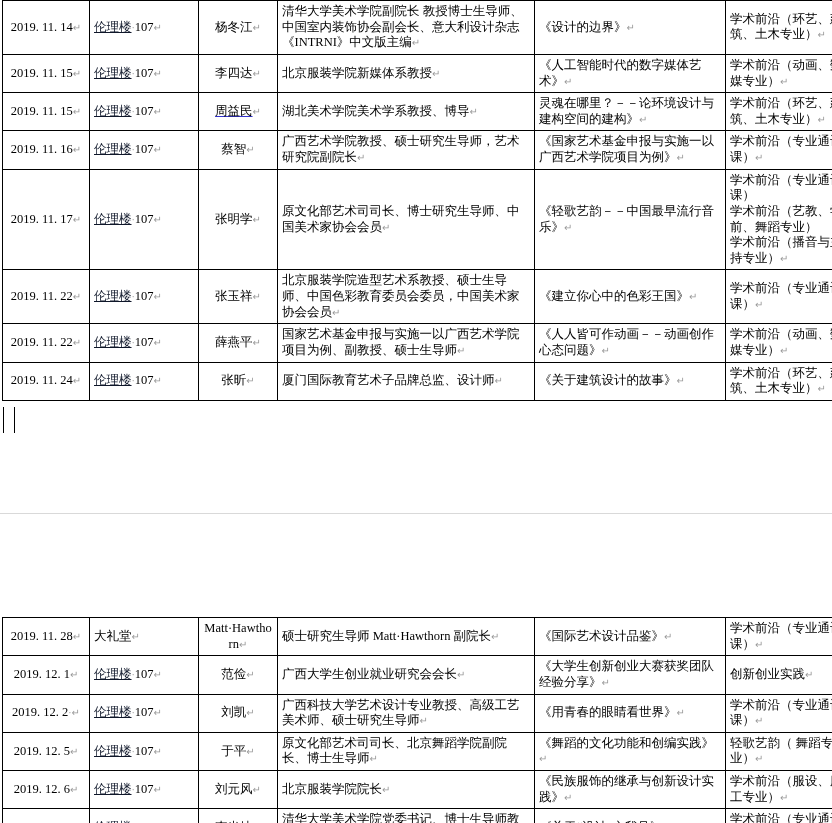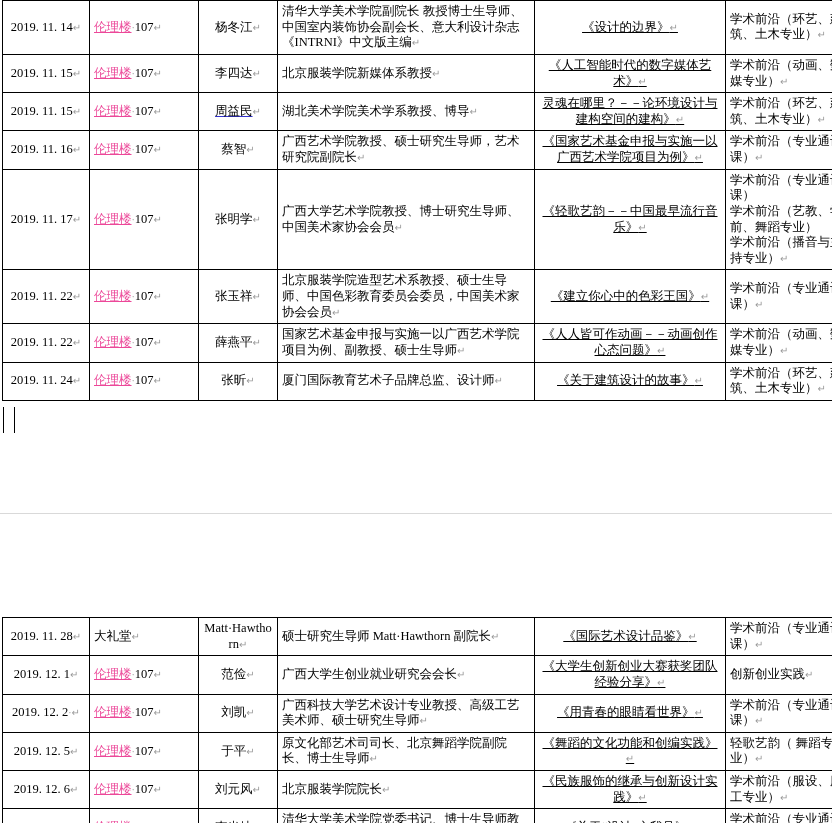--- a/index.html
+++ b/index.html
@@ -33,25 +33,25 @@
     padding: 3px 4px 3px 4px;
     vertical-align: middle;
     line-height: 1.25;
     word-wrap: break-word;
     overflow-wrap: break-word;
   }
   .c-date   { width: 78px;  text-align: center; margin-top: 12px; }
   .c-place  { width: 100px; text-align: left; padding-left: 6px; }
   .c-name   { width: 70px;  text-align: center; padding-left: 6px; }
   .c-title  { width: 248px; text-align: left; }
-  .c-topic  { width: 182px; text-align: center; text-decoration: underline; }
+  .c-topic  { width: 182px; text-align: left; }
   .c-cat    { width: 116px; text-align: left; }
 
   .link {
-    color: #ec4899;
+    color: #0f172a;
     text-decoration: underline;
   }
   .pmark {
     color: #9a9a9a;
     font-family: "Liberation Sans", sans-serif;
     font-size: 10px;
     vertical-align: baseline;
   }
   .underline-blue {
     text-decoration: underline;
@@ -114,21 +114,21 @@
         <td class="c-name"><span>蔡智</span><span class="pmark">↵</span></td>
         <td class="c-title"><span>广西艺术学院教授、硕士研究生导师，艺术研究院副院长</span><span class="pmark">↵</span></td>
         <td class="c-topic"><span>《国家艺术基金申报与实施一以广西艺术学院项目为例》</span><span class="pmark">↵</span></td>
         <td class="c-cat"><span>学术前沿（专业通识课）</span><span class="pmark">↵</span></td>
       </tr>
 
       <tr style="height:78px;">
         <td class="c-date"><span>2019. 11. 17</span><span class="pmark">↵</span></td>
         <td class="c-place"><span class="link">伦理楼</span><span class="sp-dot">·</span><span>107</span><span class="pmark">↵</span></td>
         <td class="c-name"><span>张明学</span><span class="pmark">↵</span></td>
-        <td class="c-title"><span>广西大学艺术学院教授、博士研究生导师、中国美术家协会会员</span><span class="pmark">↵</span></td>
+        <td class="c-title"><span>原文化部艺术司司长、博士研究生导师、中国美术家协会会员</span><span class="pmark">↵</span></td>
         <td class="c-topic"><span>《轻歌艺韵－－中国最早流行音乐》</span><span class="pmark">↵</span></td>
         <td class="c-cat" style="white-space:pre-line;"><span>学术前沿（专业通识课）
 学术前沿（艺教、学前、舞蹈专业）
 学术前沿（播音与主持专业）</span><span class="pmark">↵</span></td>
       </tr>
 
       <tr>
         <td class="c-date"><span>2019. 11. 22</span><span class="pmark">↵</span></td>
         <td class="c-place"><span class="link">伦理楼</span><span class="sp-dot">·</span><span>107</span><span class="pmark">↵</span></td>
         <td class="c-name"><span>张玉祥</span><span class="pmark">↵</span></td>

